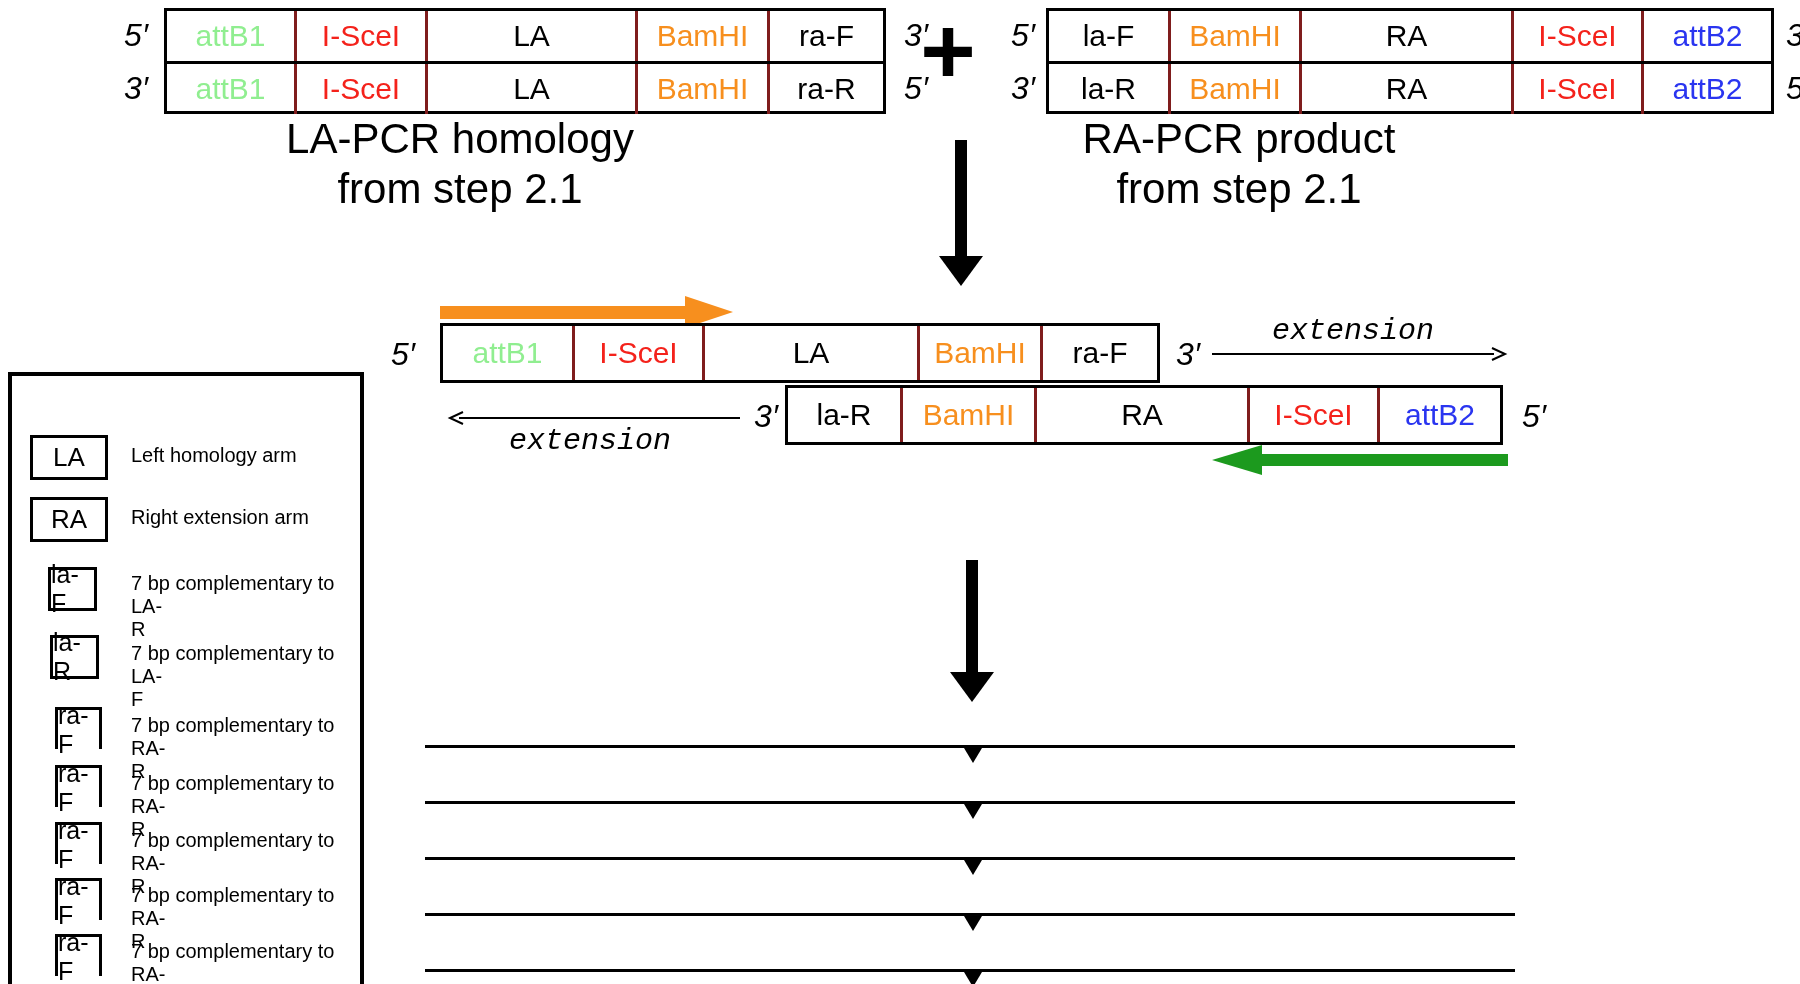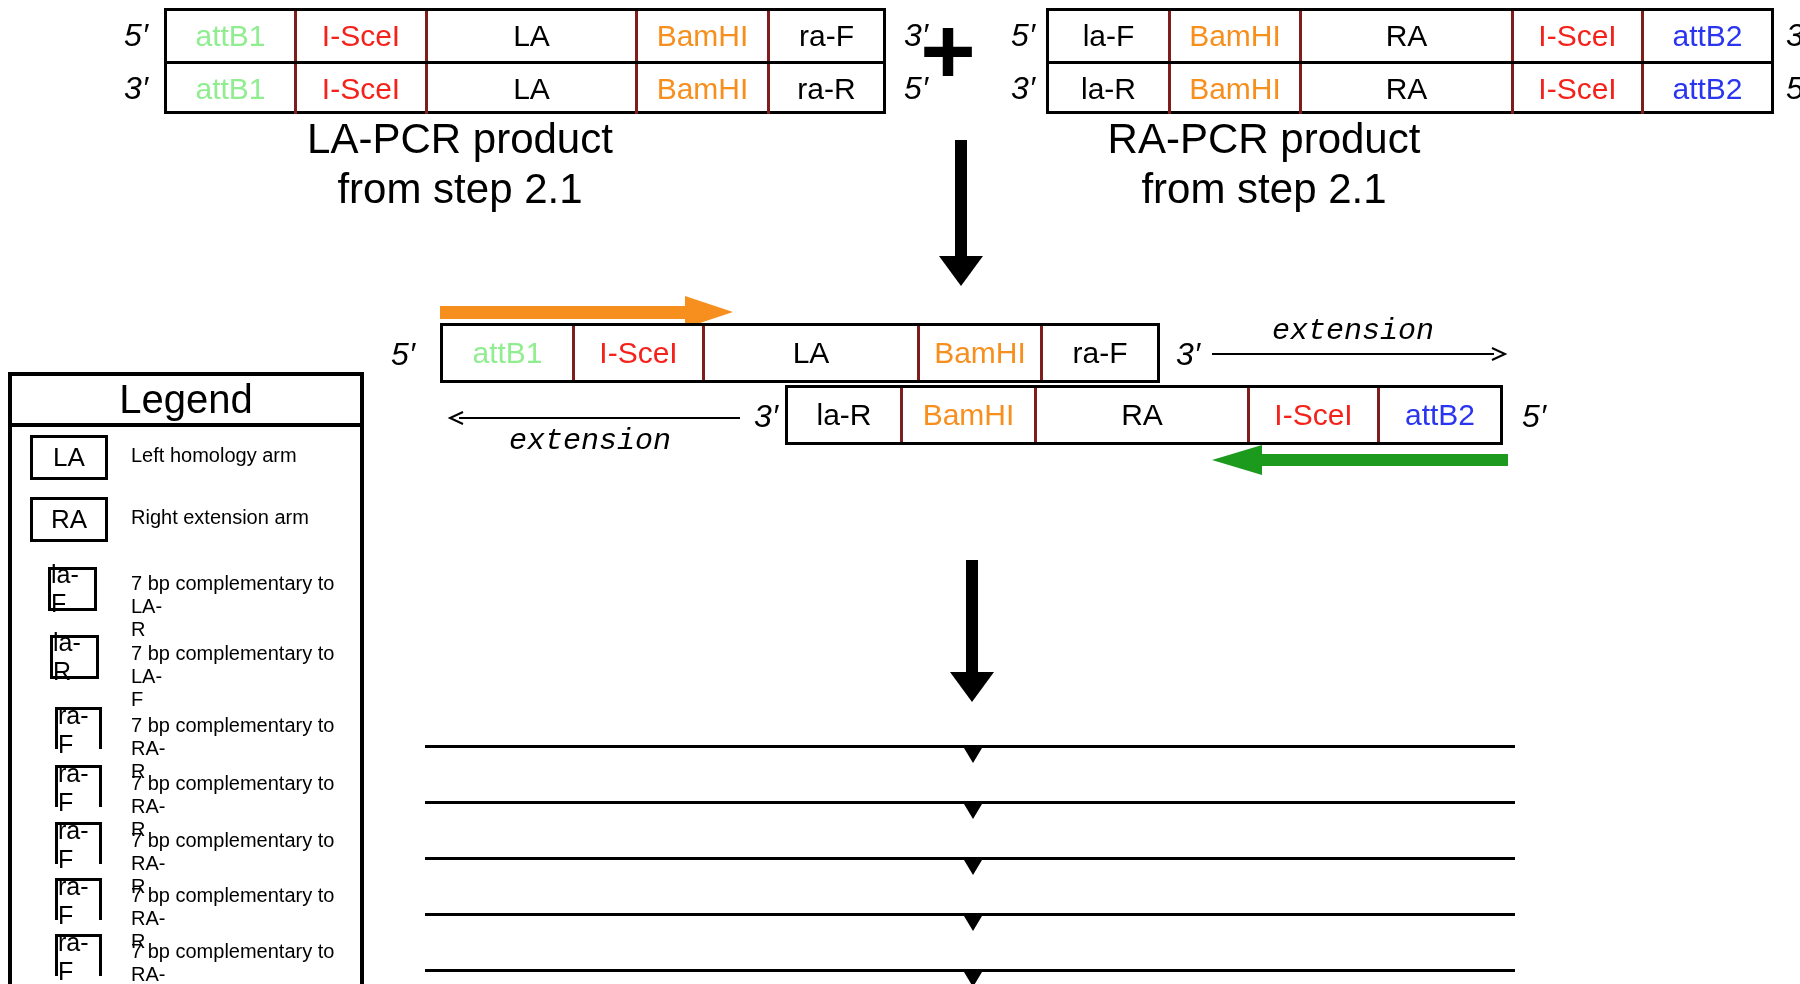--- a/index.html
+++ b/index.html
@@ -74,21 +74,21 @@
       <div class="cell" style="width: 210px; color: rgb(0, 0, 0);">LA</div>
       <div class="cell" style="width: 132px; color: rgb(247, 143, 30);">BamHI</div>
       <div class="cell last" style="width: 113px; color: rgb(0, 0, 0);">ra-R</div>
     </div>
   </div>
 
   <div class="endlab" style="left:888px; top:17px;">3′</div>
   <div class="endlab" style="left:888px; top:70px;">5′</div>
 
   <div class="caption" style="left:255px; top:114px; width:410px;">
-    <div>LA-PCR product</div>
+    <div>LA-PCR homology</div>
     <div>from step 2.1</div>
   </div>
 
   <div class="plus" style="left:898px; top:0px;">+</div>
 
   <div>
     <div class="shaft" style="left:955px; top:140px; width:12px; height:118px;"></div>
     <div class="head-down" style="left:939px; top:256px;"></div>
   </div>
 
@@ -108,21 +108,21 @@
       <div class="cell" style="width: 131px; color: rgb(247, 143, 30);">BamHI</div>
       <div class="cell" style="width: 212px; color: rgb(0, 0, 0);">RA</div>
       <div class="cell" style="width: 130px; color: rgb(244, 34, 27);">I-SceI</div>
       <div class="cell last" style="width: 127px; color: rgb(42, 53, 240);">attB2</div>
     </div>
   </div>
 
   <div class="endlab" style="left:1770px; top:17px;">3′</div>
   <div class="endlab" style="left:1770px; top:70px;">5′</div>
 
-  <div class="caption" style="left:1059px; top:114px; width:410px;">
+  <div class="caption" style="left:1034px; top:114px; width:410px;">
     <div>RA-PCR product</div>
     <div>from step 2.1</div>
   </div>
 
   <div>
     <div class="shaft" style="left: 440px; top: 306px; width: 245px; height: 13px; background: rgb(247, 143, 30);"></div>
     <div class="head-right" style="left:685px; top:296px; border-left:48px solid #F78F1E;"></div>
   </div>
 
   <div class="endlab" style="left:375px; top:336px;">5′</div>
@@ -187,21 +187,20 @@
   <div class="pline" style="top:913px;">
     <div class="bar"></div>
     <div class="tri"></div>
   </div>
   <div class="pline" style="top:969px;">
     <div class="bar"></div>
     <div class="tri"></div>
   </div>
 
   <div class="legend">
-    <div class="legend-title">Legend</div>
 
     <div class="lg-box" style="left:18px; top:59px; width:78px; height:45px; font-size:26px;">LA</div>
     <div class="lg-desc" style="top:68px;">
       <span>Left homology arm</span>
         <span></span>
     </div>
 
     <div class="lg-box" style="left:18px; top:121px; width:78px; height:45px; font-size:26px;">RA</div>
     <div class="lg-desc" style="top:130px;">
       <span>Right extension arm</span>

